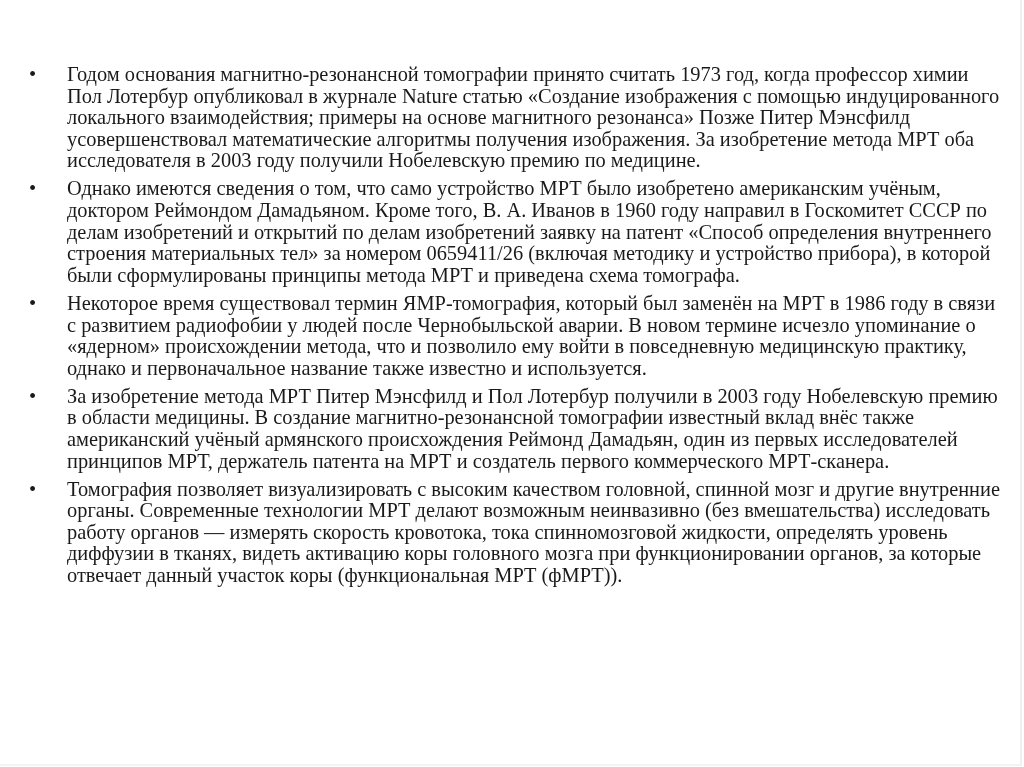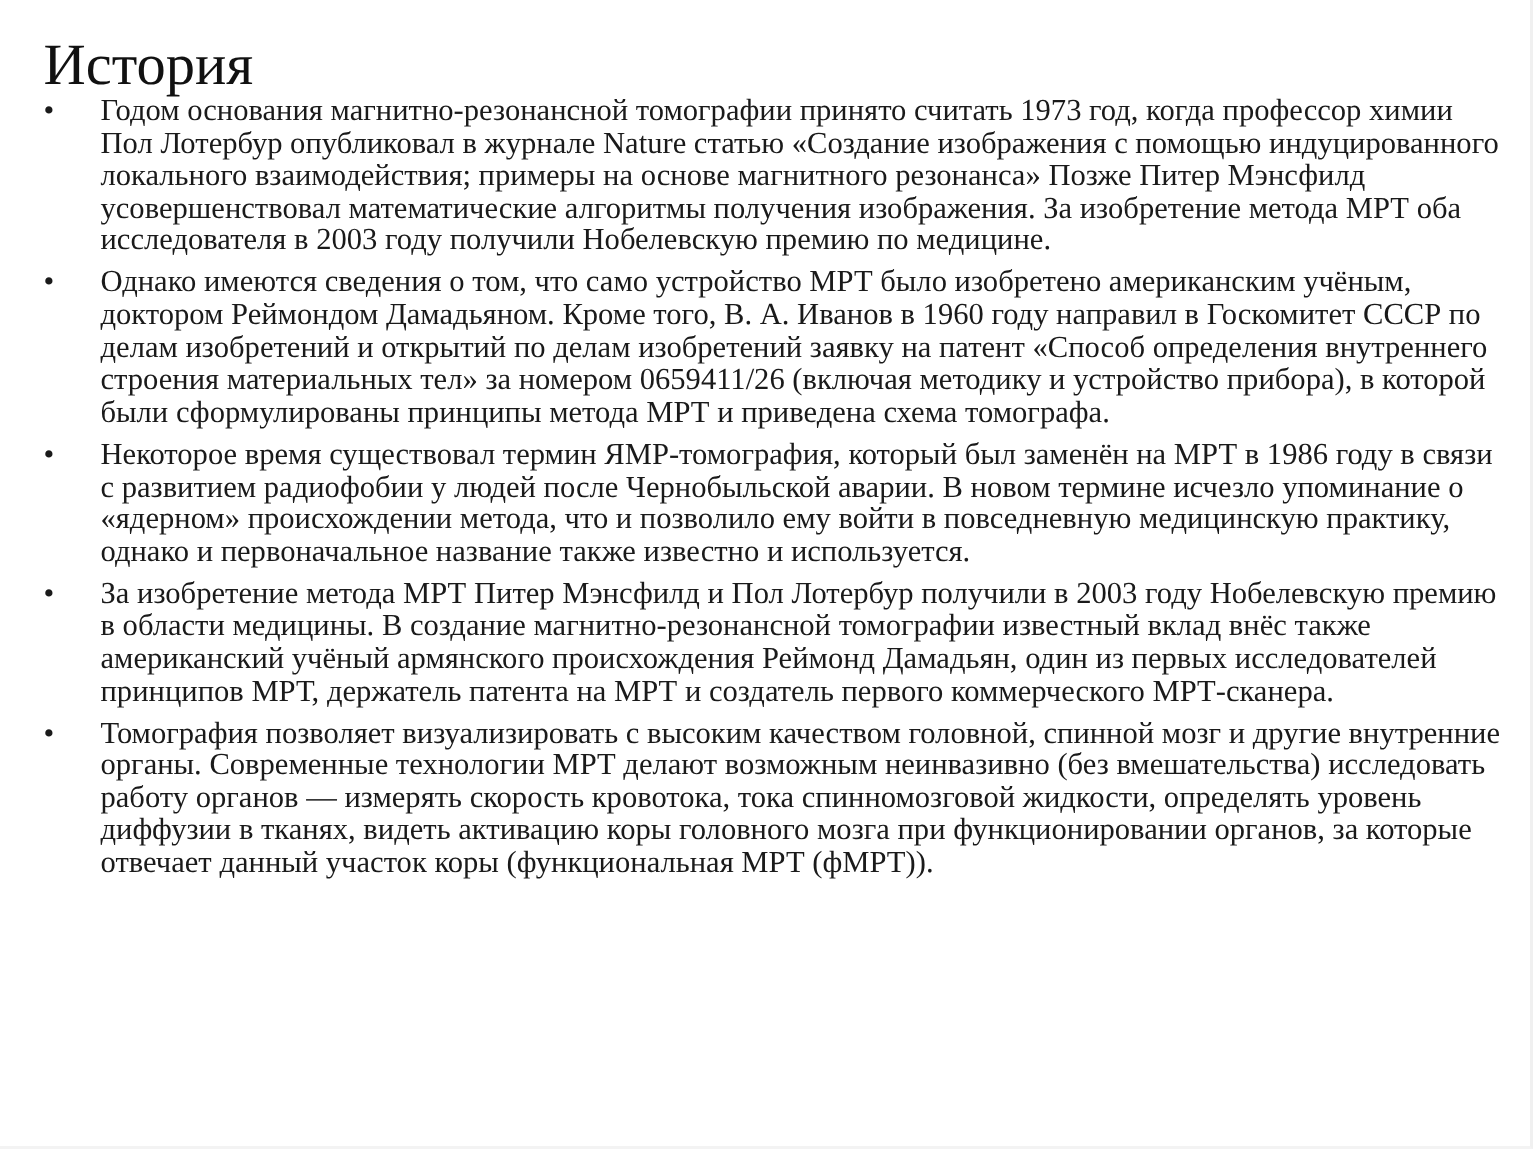--- a/index.html
+++ b/index.html
@@ -15,21 +15,20 @@
   }
   .bullets { position: absolute; left: 29px; top: 64px; width: 975px; margin: 0; padding: 0; list-style: none; }
   .bullet { position: relative; padding-left: 38px; font-size: 20.4px; line-height: 21.6px; margin-bottom: 6.5px; }
   .bullet-dot { position: absolute; left: 0; top: 0; width: 38px; }
   .bullet-text { display: block; font-family: Liberation Serif, serif; }
 </style>
 </head>
 <body>
 
 <div class="slide">
-  <div class="title">История</div>
   <ul class="bullets">
     <li class="bullet">
       <span class="bullet-dot">•</span>
       <span class="bullet-text">Годом основания магнитно-резонансной томографии принято считать 1973 год, когда профессор химии Пол Лотербур опубликовал в журнале Nature статью «Создание изображения с помощью индуцированного локального взаимодействия; примеры на основе магнитного резонанса» Позже Питер Мэнсфилд усовершенствовал математические алгоритмы получения изображения. За изобретение метода МРТ оба исследователя в 2003 году получили Нобелевскую премию по медицине.</span>
     </li>
     <li class="bullet">
       <span class="bullet-dot">•</span>
       <span class="bullet-text">Однако имеются сведения о том, что само устройство МРТ было изобретено американским учёным, доктором Реймондом Дамадьяном. Кроме того, В. А. Иванов в 1960 году направил в Госкомитет СССР по делам изобретений и открытий по делам изобретений заявку на патент «Способ определения внутреннего строения материальных тел» за номером 0659411/26 (включая методику и устройство прибора), в которой были сформулированы принципы метода МРТ и приведена схема томографа.</span>
     </li>
     <li class="bullet">

